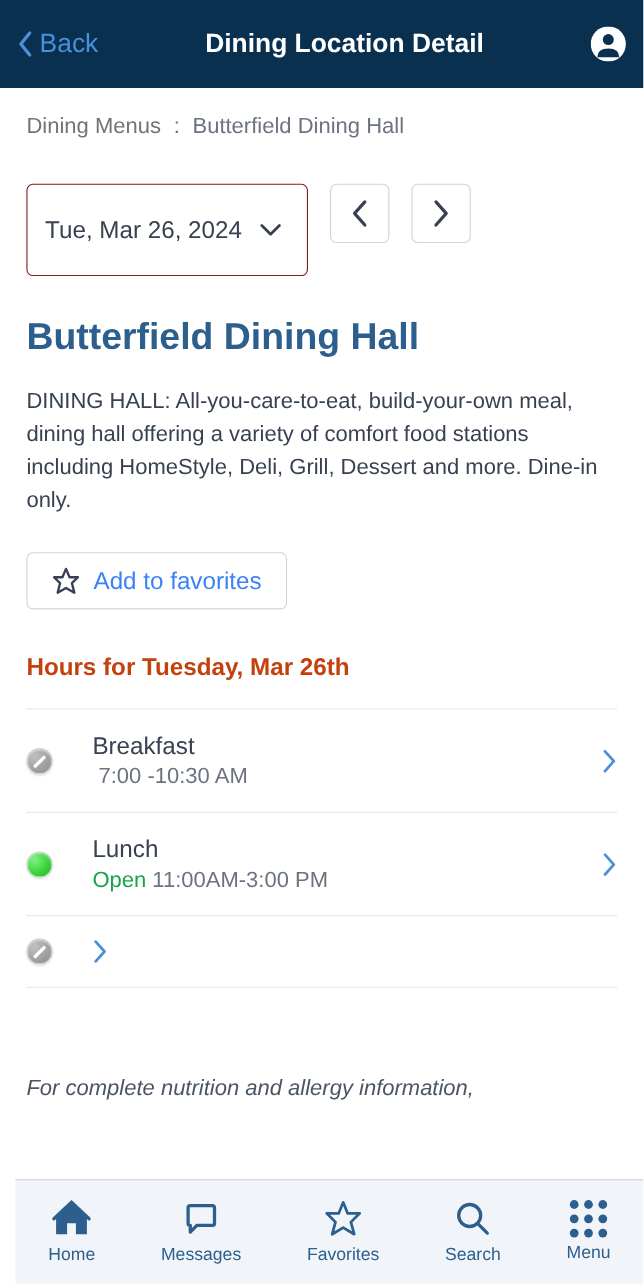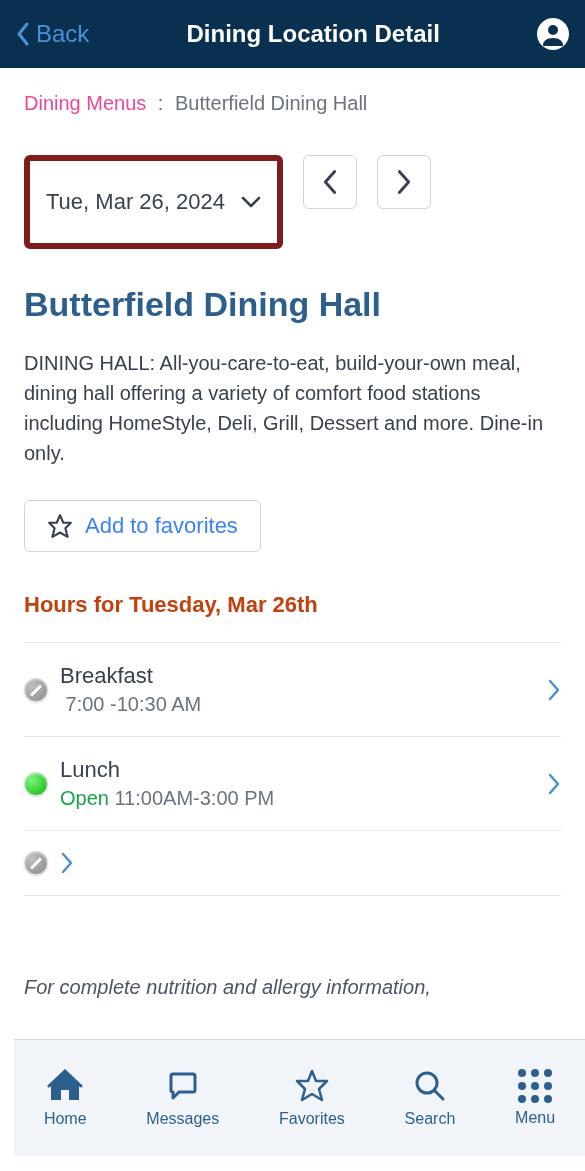--- a/index.html
+++ b/index.html
@@ -1,58 +1,58 @@
 <!DOCTYPE html>
 <html><head>
 <meta charset="utf-8">
 <style>
 * { margin: 0; padding: 0; box-sizing: border-box; font-family: -apple-system, BlinkMacSystemFont, 'Segoe UI', Arial, sans-serif; }
 body { width: 585px; height: 1171px; background: #fff; position: relative; overflow: hidden; }
 
-.header { background: #0a3050; height: 68px; display: flex; align-items: center; padding: 0 16px; color: #fff; }
+.header { background: #0a3050; height: 80px; display: flex; align-items: center; padding: 0 16px; color: #fff; }
 .back-btn { display: flex; align-items: center; gap: 6px; color: #4a90d9; font-size: 24px; }
 .back-chevron { width: 14px; height: 24px; }
 .header-title { flex: 1; text-align: center; font-size: 24px; font-weight: 600; color: #fff; }
 .avatar-icon { width: 32px; height: 32px; }
 
 .content { padding: 24px; }
 
 .breadcrumb { font-size: 20px; color: #6b7280; margin-bottom: 40px; }
-.breadcrumb-link { color: #ec4899; }
+.breadcrumb-link { color: #737373; }
 .breadcrumb-sep { margin: 0 6px; color: #6b7280; }
 .breadcrumb-current { color: #6b7280; }
 
 .date-nav { display: flex; gap: 20px; margin-bottom: 36px; }
-.date-picker { display: flex; align-items: center; gap: 16px; border: 6px solid #7f1d1d; border-radius: 6px; padding: 28px 16px; font-size: 22px; color: #374151; min-width: 256px; }
+.date-picker { display: flex; align-items: center; gap: 16px; border: 1px solid #7f1d1d; border-radius: 6px; padding: 28px 16px; font-size: 22px; color: #374151; min-width: 256px; }
 .nav-btn { width: 54px; height: 54px; border: 1px solid #cbd5e0; border-radius: 6px; display: flex; align-items: center; justify-content: center; }
 .nav-btn svg { width: 18px; height: 28px; }
 
 .hall-title { font-size: 34px; font-weight: 700; color: #2c5f8d; margin-bottom: 24px; }
 .hall-desc { font-size: 20px; color: #374151; line-height: 1.5; margin-bottom: 32px; }
 
 .fav-btn { display: inline-flex; align-items: center; gap: 12px; border: 1px solid #cbd5e0; border-radius: 6px; padding: 12px 22px; font-size: 22px; color: #3b82f6; margin-bottom: 40px; }
 .star-icon { width: 26px; height: 26px; }
 
 .hours-title { font-size: 22px; font-weight: 700; color: #c2410c; margin-bottom: 24px; }
 
 .hours-list { border-top: 1px solid #e5e7eb; }
-.hours-item { display: flex; align-items: center; gap: 12px; padding: 20px 0; border-bottom: 1px solid #e5e7eb; }
+.hours-item { display: flex; align-items: center; gap: 36px; padding: 20px 0; border-bottom: 1px solid #e5e7eb; }
 .status-dot { width: 24px; height: 24px; border-radius: 50%; flex-shrink: 0; border: 1px solid #d1d5db; position: relative; box-shadow: inset 0 1px 2px rgba(255,255,255,0.6), 0 1px 2px rgba(0,0,0,0.15); }
 .status-dot.closed { background: radial-gradient(circle at 30% 30%, #c0c0c0, #888888); }
 .status-dot.closed::after { content: ''; position: absolute; left: 4px; right: 4px; top: 10px; height: 3px; background: #fff; transform: rotate(-45deg); }
 .status-dot.open { background: radial-gradient(circle at 30% 30%, #7ef27e, #0ab80a); }
 .hours-info { flex: 1; }
 .meal-name { font-size: 22px; color: #374151; margin-bottom: 4px; }
 .meal-time { font-size: 20px; color: #6b7280; }
 .open-label { color: #16a34a; }
 .chevron-right { width: 14px; height: 24px; color: #4a90d9; flex-shrink: 0; }
 
 .footer-note { font-size: 20px; font-style: italic; color: #4b5563; margin-top: 80px; }
 
-.bottom-nav { position: absolute; bottom: 15px; left: 0; right: 0; height: 117px; background: #f1f5f9; border-top: 1px solid #d1d5db; display: flex; justify-content: space-around; align-items: center; margin-left: 14px; }
+.bottom-nav { position: absolute; bottom: 4px; left: 0; right: 0; height: 95px; background: #f1f5f9; border-top: 1px solid #d1d5db; display: flex; justify-content: space-around; align-items: center; margin-left: 14px; }
 .nav-item { display: flex; flex-direction: column; align-items: center; gap: 6px; color: #2c5f8d; font-size: 16px; }
 .nav-item svg { width: 36px; height: 36px; }
 .menu-dots { display: grid; grid-template-columns: repeat(3, 8px); grid-template-rows: repeat(3, 8px); gap: 5px; }
 .menu-dots span { width: 8px; height: 8px; border-radius: 50%; background: #2c5f8d; }
 </style>
 </head>
 <body>
 
 <div class="header">
   <div class="back-btn">

